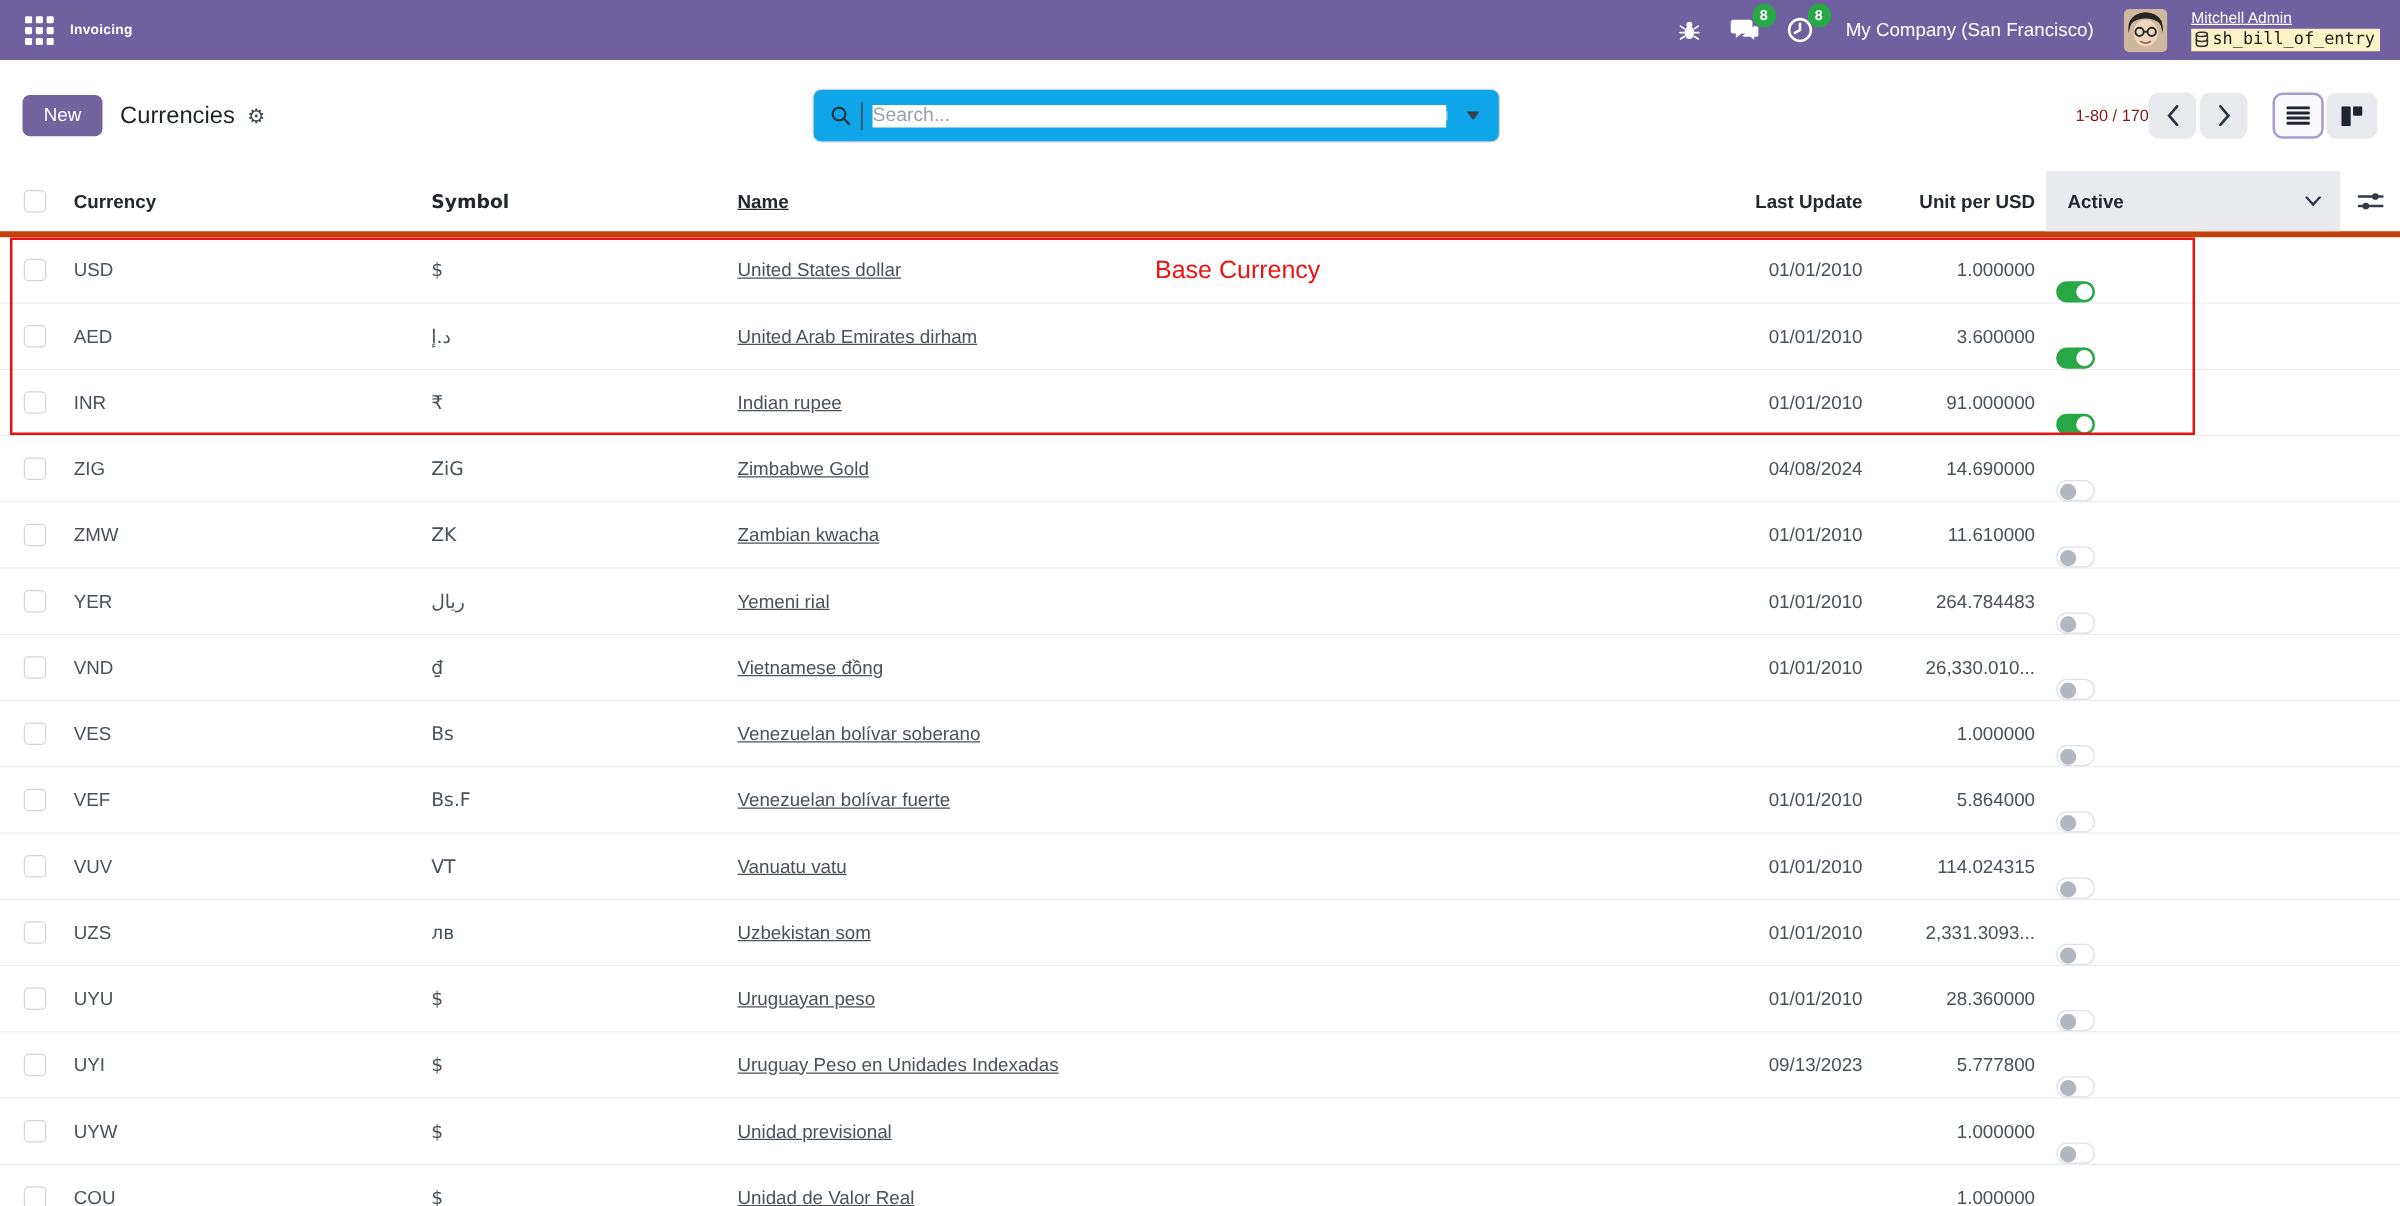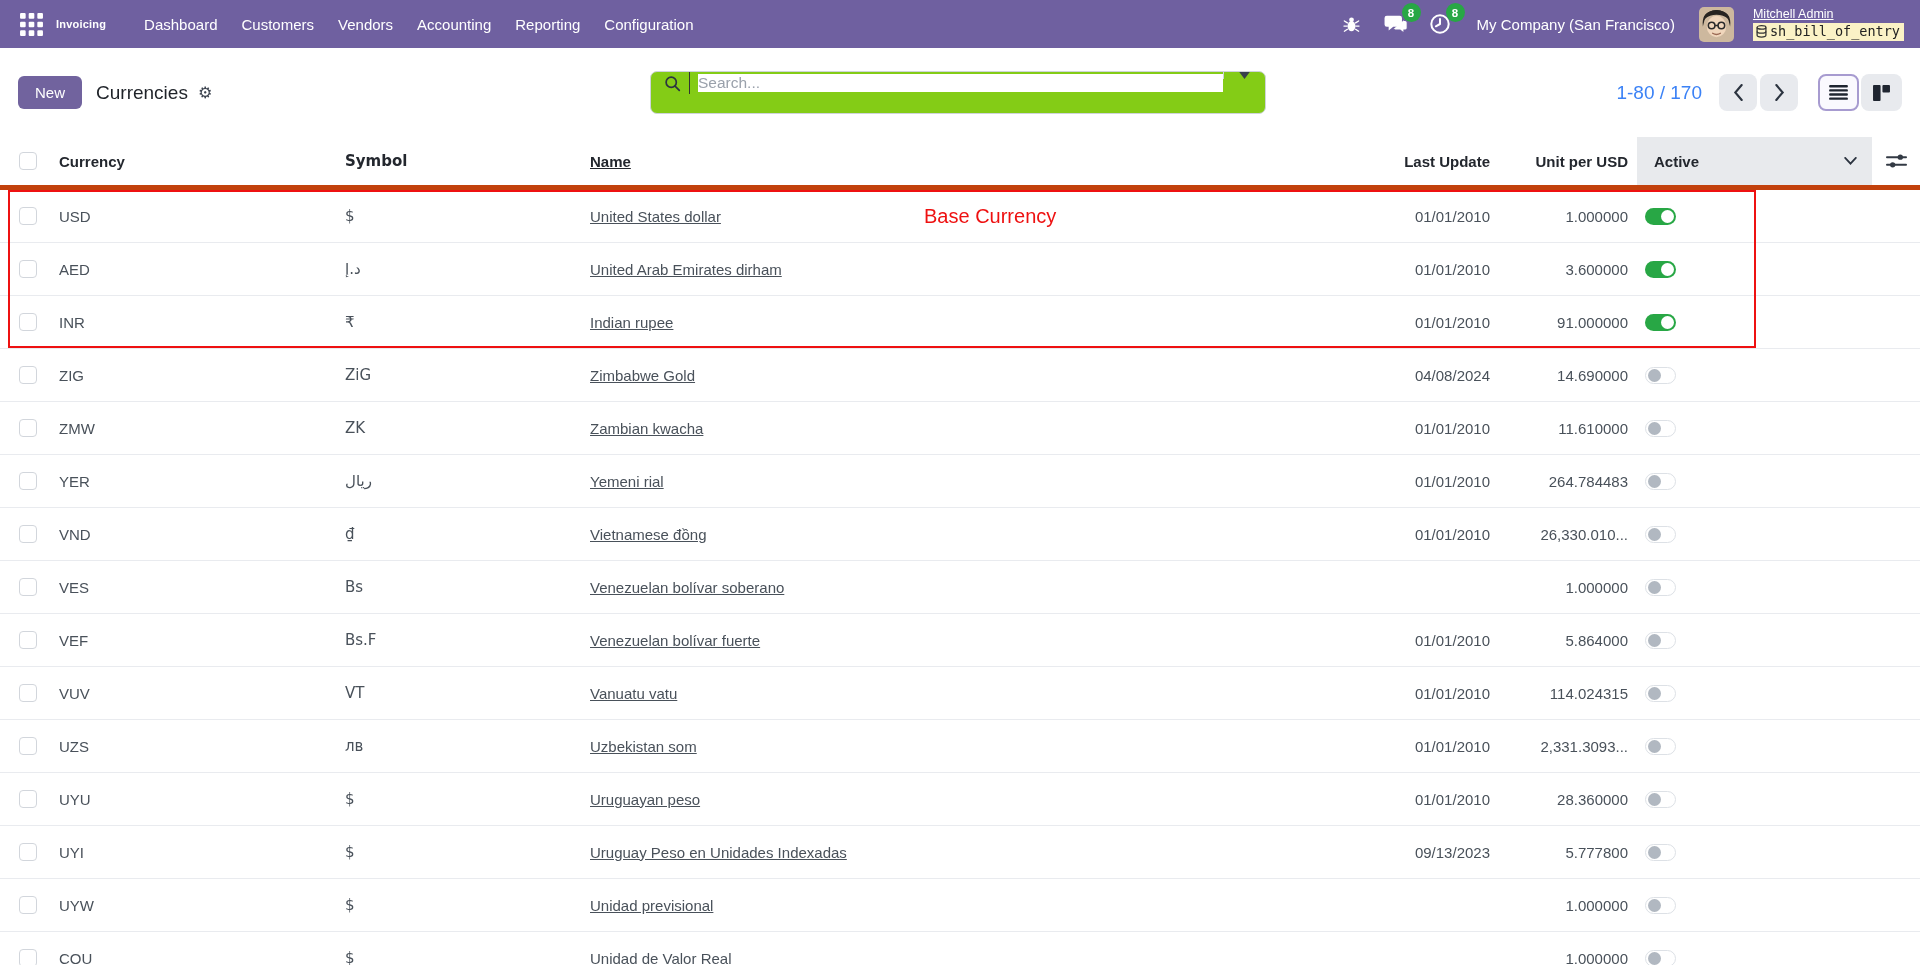--- a/index.html
+++ b/index.html
@@ -26,52 +26,52 @@
   .db-tag { display:flex; align-items:center; gap:3px; background:#fbf2c6; color:#222;
             font-family:"DejaVu Sans Mono", monospace; font-size:13.5px; padding:0 4px 1px 3px; }
 
   
   .control-panel { height:89px; display:flex; align-items:center; padding:0 18px; position:relative;
                    background:#fff; }
   .btn-new { background:#71639e; color:#fff; border:none; font-size:15px; font-family:inherit;
              padding:8px 17px; border-radius:6px; cursor:pointer; }
   .view-title { font-size:19px; color:#1f2329; margin-left:14px; }
   .gear { margin-left:10px; color:#3e4551; font-size:16px; cursor:pointer; }
-  .search-box { position:absolute; left:650px; top:23px; width:616px; height:43px;
-                border:1px solid #cfd4db; border-radius:7px; display:flex; align-items:flex-start;
-                background:#84cc16; }
+  .search-box { position:absolute; left:650px; top:23px; width:550px; height:43px;
+                border:1px solid #cfd4db; border-radius:7px; display:flex; align-items:center;
+                background:#0ea5e9; }
   .search-main { flex:1; display:flex; align-items:center; padding-left:13px; gap:8px; }
   .caret-bar { width:1px; height:22px; background:#333; }
   .search-input { border:none; outline:none; flex:1; font-size:15.5px; font-family:inherit; color:#333; }
   .search-input::placeholder { color:#9aa1ab; }
   .search-toggle { width:42px; border-left:1px solid #cfd4db; display:flex; align-items:center;
                    justify-content:center; cursor:pointer; }
   .cp-right { margin-left:auto; display:flex; align-items:center; }
-  .pager-text { font-size:19px; color:#3b82f6; margin-right:17px; white-space:nowrap; }
+  .pager-text { font-size:13px; color:#7f1d1d; white-space:nowrap; }
   .pg-btn { width:38px; height:37px; background:#e8eaee; border:none; border-radius:8px;
             display:flex; align-items:center; justify-content:center; cursor:pointer; }
   .pg-prev { margin-right:3px; }
   .switcher { display:flex; margin-left:20px; gap:2px; }
   .sw-btn { width:41px; height:37px; border-radius:8px; display:flex; align-items:center;
             justify-content:center; cursor:pointer; border:1px solid transparent; }
   .sw-active { background:#faf9fe; border:2px solid #a79bd0; }
   .sw-plain { background:#e8eaee; }
 
   
   .list-header { height:53px; display:flex; align-items:center; border-bottom:5px solid #c2410c;
                  font-size:15px; font-weight:600; color:#23272e; }
   .row { height:53px; display:flex; align-items:center; border-bottom:1px solid #e9ebef;
          font-size:15px; color:#49515a; background:#fff; cursor:pointer; }
   .c-check { width:59px; padding-left:19px; display:flex; align-items:center; }
   .c-cur   { width:286px; }
   .c-sym   { width:245px; font-family:"DejaVu Sans","Liberation Sans",sans-serif; }
   .c-name  { width:780px; position:relative;text-decoration:underline; }
   .c-date  { width:120px; text-align:right; }
   .c-unit  { width:138px; text-align:right; }
-  .c-active{ width:244px; display:flex; align-items:center; align-self:stretch; }
+  .c-active{ width:244px; display:flex; align-items:flex-end; align-self:stretch; }
   .c-tail  { flex:1; display:flex; align-items:center; justify-content:center; align-self:stretch; }
   .cbx { width:18px; height:18px; border:1px solid #d2d6dc; border-radius:4px; background:#fff; cursor:pointer; }
   .active-hd { margin-left:9px; flex:1; height:100%; background:#e8eaed; display:flex;
                align-items:center; padding-left:17px; position:relative; cursor:pointer; }
   .active-hd .chev { position:absolute; right:15px; top:50%; transform:translateY(-50%); }
   .tgl { width:31px; height:17px; border-radius:9px; position:relative; margin-left:17px; cursor:pointer; }
   .tgl .knob { position:absolute; top:2px; width:13px; height:13px; border-radius:50%; }
   .tgl.on { background:#28a745; }
   .tgl.on .knob { right:2px; background:#fff; }
   .tgl.off { background:#fff; border:1px solid #dde1e6; }
@@ -94,28 +94,20 @@
         <rect x="17.6" y="1" width="5.4" height="5.4" rx="1"></rect>
       <rect x="1" y="9.3" width="5.4" height="5.4" rx="1"></rect>
         <rect x="9.3" y="9.3" width="5.4" height="5.4" rx="1"></rect>
         <rect x="17.6" y="9.3" width="5.4" height="5.4" rx="1"></rect>
       <rect x="1" y="17.6" width="5.4" height="5.4" rx="1"></rect>
         <rect x="9.3" y="17.6" width="5.4" height="5.4" rx="1"></rect>
         <rect x="17.6" y="17.6" width="5.4" height="5.4" rx="1"></rect>
     </svg>
   </div>
   <div class="brand">Invoicing</div>
-  <div class="menu">
-    <span class="menu-item">Dashboard</span>
-    <span class="menu-item">Customers</span>
-    <span class="menu-item">Vendors</span>
-    <span class="menu-item">Accounting</span>
-    <span class="menu-item">Reporting</span>
-    <span class="menu-item">Configuration</span>
-  </div>
   <div class="nav-right">
     <div class="icon-btn">
       <svg width="19" height="19" viewBox="0 0 24 24" fill="#fff">
         <ellipse cx="12" cy="14" rx="5" ry="6.5"></ellipse>
         <circle cx="12" cy="6" r="3"></circle>
         <rect x="11.2" y="7" width="1.6" height="4"></rect>
         <g stroke="#fff" stroke-width="1.7" stroke-linecap="round">
           <line x1="6.8" y1="10" x2="3" y2="7.5"></line>
             <line x1="6.6" y1="14" x2="2.5" y2="14"></line>
             <line x1="6.8" y1="18" x2="3" y2="20.5"></line>

